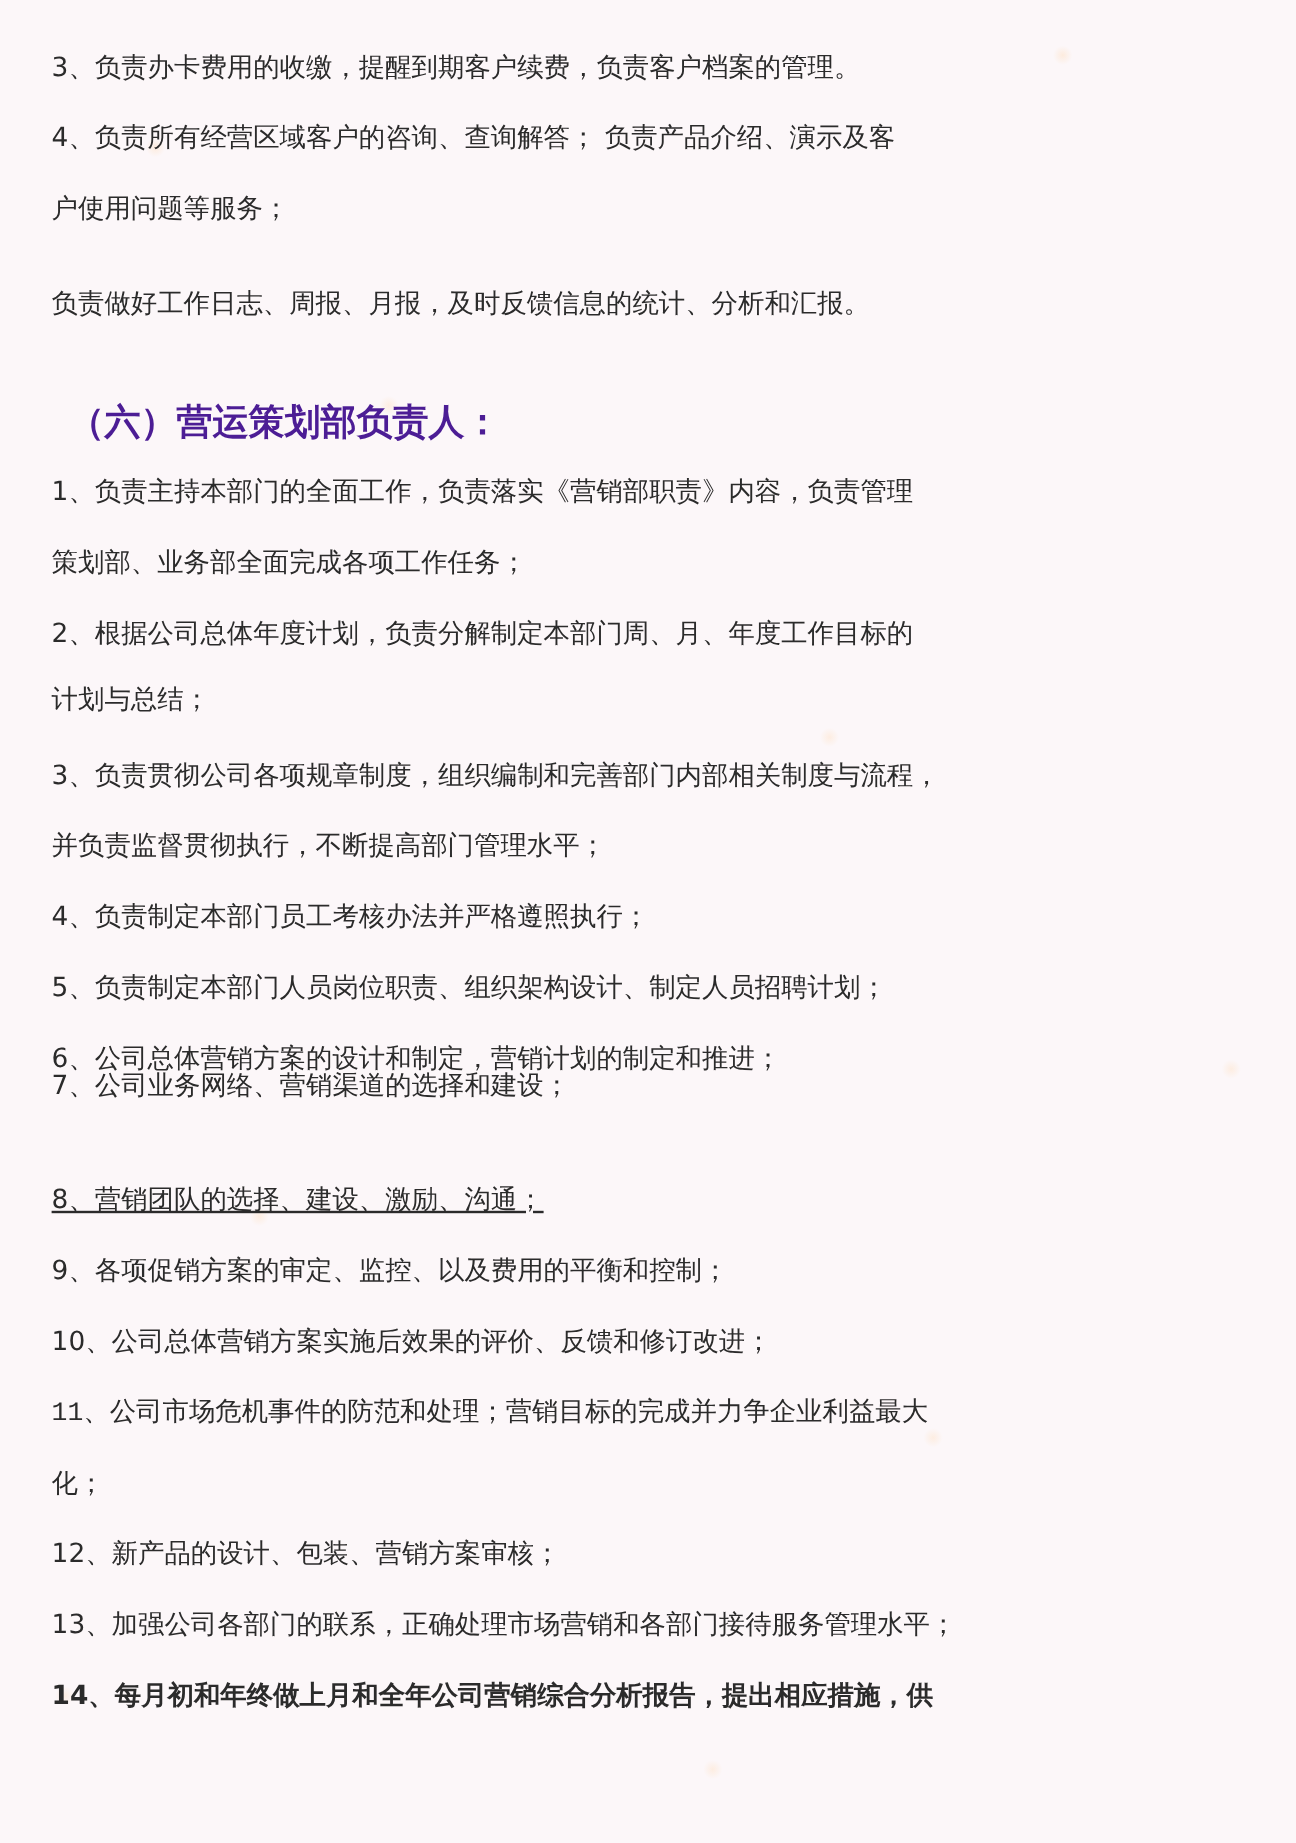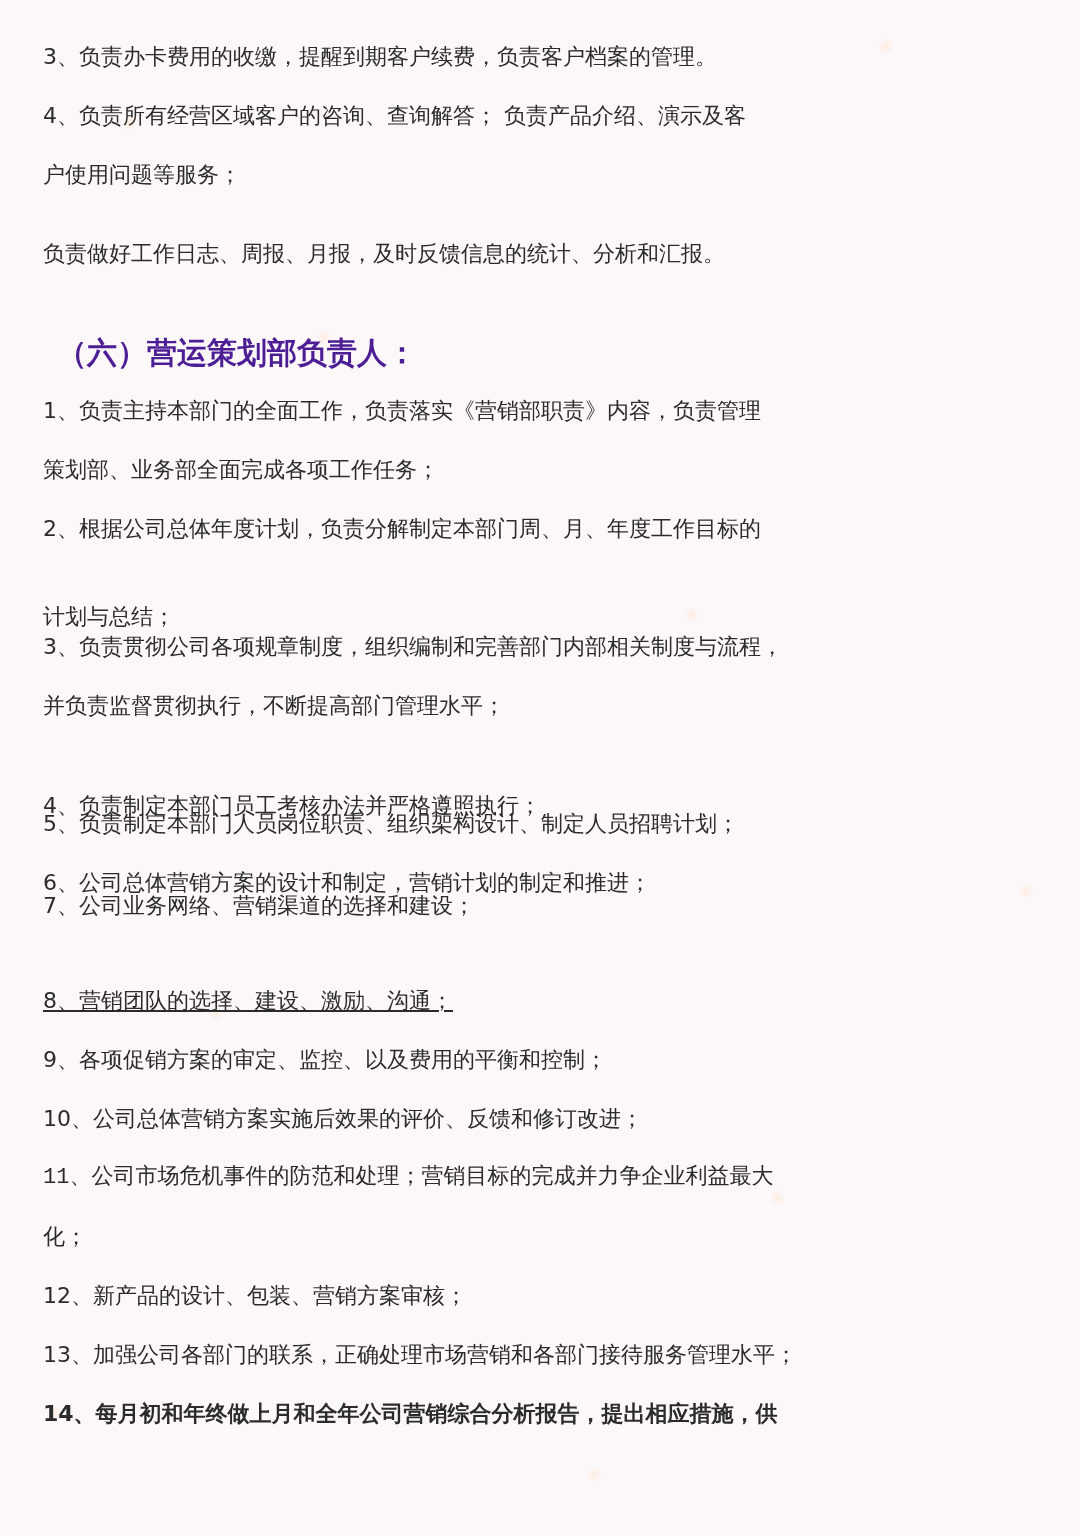--- a/index.html
+++ b/index.html
@@ -61,24 +61,24 @@
   <div class="line" style="top:37px;">3、负责办卡费用的收缴，提醒到期客户续费，负责客户档案的管理。</div>
   <div class="line" style="top:96px;">4、负责所有经营区域客户的咨询、查询解答；  负责产品介绍、演示及客</div>
   <div class="line" style="top:155px;">户使用问题等服务；</div>
   <div class="line" style="top:218px;margin-top:16px;">负责做好工作日志、周报、月报，及时反馈信息的统计、分析和汇报。</div>
 
   <div class="line heading" style="top:333px;">（六）营运策划部负责人：</div>
 
   <div class="line" style="top:391px;">1、负责主持本部门的全面工作，负责落实《营销部职责》内容，负责管理</div>
   <div class="line" style="top:450px;">策划部、业务部全面完成各项工作任务；</div>
   <div class="line" style="top:509px;">2、根据公司总体年度计划，负责分解制定本部门周、月、年度工作目标的</div>
-  <div class="line" style="top:597px;">计划与总结；</div>
+  <div class="line" style="top:564px;">计划与总结；</div>
   <div class="line" style="top:627px;">3、负责贯彻公司各项规章制度，组织编制和完善部门内部相关制度与流程，</div>
   <div class="line" style="top:686px;">并负责监督贯彻执行，不断提高部门管理水平；</div>
-  <div class="line" style="top:786px;">4、负责制定本部门员工考核办法并严格遵照执行；</div>
+  <div class="line" style="top:745px;">4、负责制定本部门员工考核办法并严格遵照执行；</div>
   <div class="line" style="top:804px;">5、负责制定本部门人员岗位职责、组织架构设计、制定人员招聘计划；</div>
   <div class="line" style="top:863px;">6、公司总体营销方案的设计和制定，营销计划的制定和推进；</div>
   <div class="line" style="top:886px;">7、公司业务网络、营销渠道的选择和建设；</div>
   <div class="line" style="top:981px;text-decoration:underline;">8、营销团队的选择、建设、激励、沟通；</div>
   <div class="line" style="top:1040px;">9、各项促销方案的审定、监控、以及费用的平衡和控制；</div>
   <div class="line" style="top:1099px;">10、公司总体营销方案实施后效果的评价、反馈和修订改进；</div>
   <div class="line" style="top:1158px;font-family:Liberation Mono, monospace;">11、公司市场危机事件的防范和处理；营销目标的完成并力争企业利益最大</div>
   <div class="line" style="top:1217px;">化；</div>
   <div class="line" style="top:1276px;">12、新产品的设计、包装、营销方案审核；</div>
   <div class="line" style="top:1335px;">13、加强公司各部门的联系，正确处理市场营销和各部门接待服务管理水平；</div>

